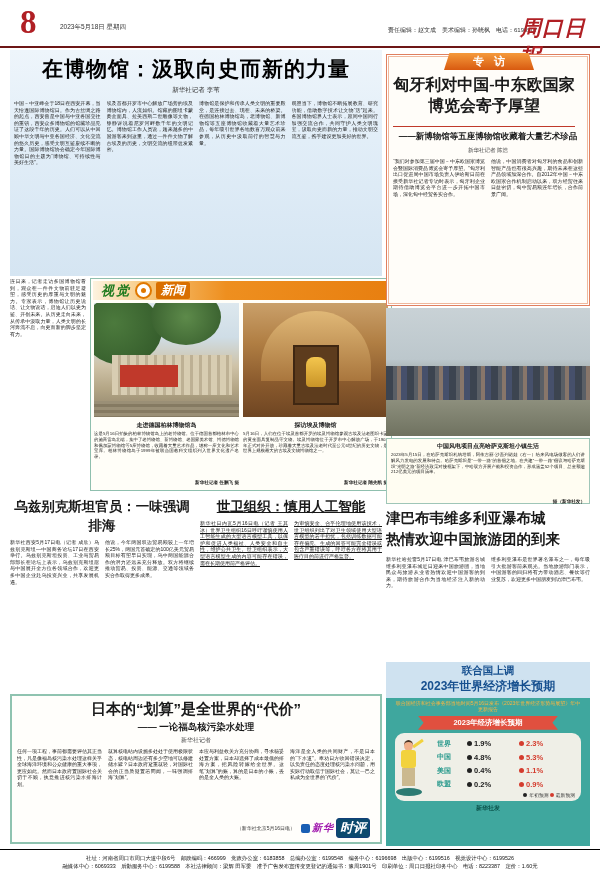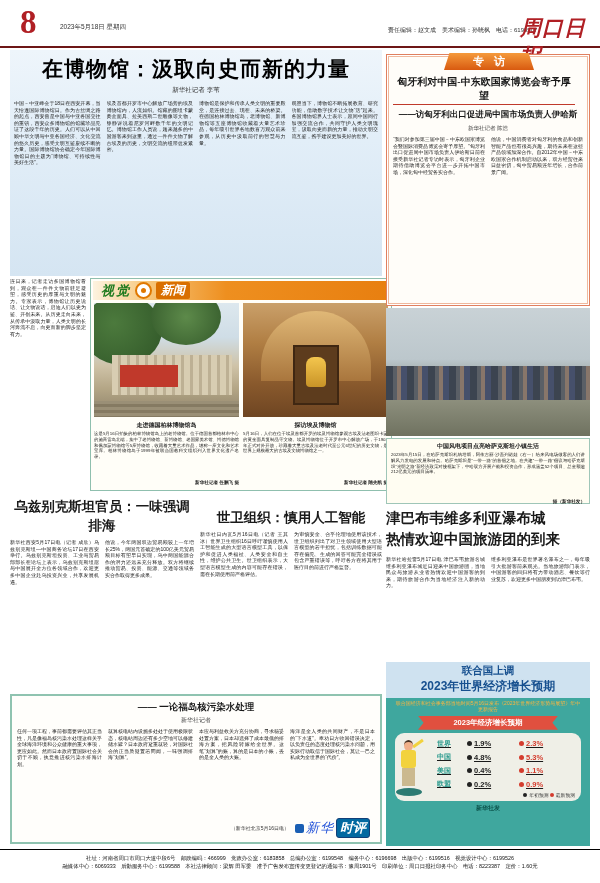--- a/index.html
+++ b/index.html
@@ -59,22 +59,22 @@
   #vis-caps{display:flex;gap:4px;padding:2px 3px;}
   .capblock{width:146px;}
   .captitle{text-align:center;font-size:6px;font-weight:bold;margin:1px 0;}
   .credit{text-align:right;font-size:4.6px;font-weight:bold;margin-top:1px;}
   
   #itv{left:386px;top:54px;width:204px;height:252px;border:1px solid #e08060;box-shadow:inset 0 0 0 1px #fff,inset 0 0 0 2px #f0b89d;
        background:#fffdf9;box-sizing:border-box;}
   #itv-badge{position:absolute;left:57px;top:-2px;width:90px;height:17px;
        background:linear-gradient(180deg,#f59a3c,#d85a10);clip-path:polygon(6% 0,94% 0,100% 100%,0 100%);
        color:#fff;font-size:11px;font-weight:bold;letter-spacing:10px;text-align:center;line-height:17px;text-indent:10px;}
-  #itv-title{margin-top:20px;text-align:center;font-size:10px;font-weight:bold;font-family:"Liberation Serif",serif;
-       border-bottom:1.5px solid #c0392b;padding-bottom:1px;margin-left:6px;margin-right:14px;}
+  #itv-title{margin-top:20px;text-align:center;font-size:16px;font-weight:bold;font-family:"Liberation Serif",serif;
+       border-bottom:1.5px solid #c0392b;padding-bottom:9px;margin-left:6px;margin-right:14px;}
   #itv-sub{text-align:center;font-size:8.5px;font-weight:bold;margin-top:4px;}
   #itv-byline{text-align:center;font-size:5.5px;color:#444;margin-top:4px;}
   #itv-cols{display:flex;gap:6px;padding:4px 6px 0 6px;}
   #itv-cols .col{height:148px;}
   
   #photo-kz{left:386px;top:308px;width:204px;height:128px;overflow:hidden;
        background:linear-gradient(180deg,#c9d2d6 0%,#bcc7cc 40%,#9aa5a3 55%,#7d8578 75%,#6b7263 100%);}
   #photo-kz .crowd{position:absolute;left:0;top:58px;width:204px;height:34px;
        background:repeating-linear-gradient(90deg,#3c4450 0 7px,#5a5f66 7px 11px,#88766a 11px 15px,#46506b 15px 21px);}
   #photo-kz .ground{position:absolute;left:0;bottom:0;width:204px;height:36px;
@@ -87,21 +87,21 @@
   
   #un{left:386px;top:662px;width:204px;height:184px;background:#3fa79e;box-sizing:border-box;overflow:hidden;}
   #un-title{background:#cfe2f0;text-align:center;padding:2px 0 3px 0;color:#17508f;font-weight:bold;}
   #un-title .l1{font-size:10.5px;}
   #un-title .l2{font-size:12px;}
   #un-note{font-size:5px;line-height:6.4px;color:#ffb53e;text-align:center;padding:2px 8px;}
   #un-ribbon{width:140px;margin:1px auto;background:#e0503f;color:#fff;font-size:7.5px;font-weight:bold;
        text-align:center;padding:2px 0;clip-path:polygon(0 0,100% 0,96% 50%,100% 100%,0 100%,4% 50%);}
   #un-panel{position:relative;width:186px;margin:3px auto 0 auto;background:#efefe7;border-radius:9px;
        padding:4px 4px 2px 42px;box-sizing:border-box;}
-  .grow{display:flex;align-items:center;height:13.5px;text-decoration:underline;}
+  .grow{display:flex;align-items:center;height:13.5px;}
   .glabel{width:30px;color:#2e9c8f;font-weight:bold;font-size:7px;}
   .gold{width:52px;font-size:7.5px;font-weight:bold;color:#222;}
   .gnew{font-size:7.5px;font-weight:bold;color:#d43c2e;}
   .dot{display:inline-block;width:5px;height:5px;border-radius:50%;margin-right:2px;}
   .dot.dark{background:#222;}
   .dot.red{background:#d43c2e;}
   #un-legend{text-align:right;font-size:4.8px;color:#333;padding:1px 2px;}
   #un-legend .dot{width:4px;height:4px;}
   #person{position:absolute;left:6px;top:78px;width:34px;height:74px;}
   #person .head{position:absolute;left:12px;top:0;width:9px;height:9px;border-radius:50%;background:#f0b089;border-top:2px solid #4a3425;}
@@ -110,36 +110,36 @@
   #person .legs{position:absolute;left:10px;top:28px;width:13px;height:18px;background:#cbb98f;}
   #person .base{position:absolute;left:4px;top:48px;width:26px;height:8px;border-radius:50%;background:#2c7a72;}
   #un-oval{width:176px;height:32px;margin:4px auto 0 auto;border:2px solid #1d2b2a;border-radius:50%;
        display:flex;flex-direction:column;align-items:center;justify-content:center;}
   #un-oval .l1{font-size:7px;font-weight:bold;color:#f6a800;}
   #un-oval .l2{font-size:8.5px;font-weight:bold;color:#111;background:#f5d33f;padding:0 4px;border-radius:2px;}
   #un-credit{text-align:center;font-size:6px;font-weight:bold;color:#0d564e;margin-top:3px;}
   
   .mid-title{font-size:13.5px;font-weight:bold;text-align:center;line-height:19px;}
   #uzb{left:10px;top:497px;width:184px;}
-  #who{left:200px;top:508px;width:182px;}
+  #who{left:200px;top:497px;width:182px;text-decoration:underline;}
   .mid-cols{display:flex;gap:6px;margin-top:4px;}
   .mid-cols .col{height:132px;}
   
   #jp{left:10px;top:694px;width:372px;height:150px;border:2px solid #8fc3b0;box-sizing:border-box;background:#fffefb;padding:3px 5px;}
   #jp-title{text-align:center;font-size:15px;font-weight:bold;margin-top:1px;}
   #jp-sub{text-align:center;font-size:9.5px;font-weight:bold;margin-top:2px;}
   #jp-byline{text-align:center;font-size:6px;color:#444;margin-top:2px;}
   #jp-cols{display:flex;gap:6px;margin-top:3px;}
   #jp-cols .col{height:78px;}
   #jp-foot{position:absolute;right:10px;bottom:4px;display:flex;align-items:center;gap:6px;}
   #jp-date{font-size:5px;color:#333;}
   #xh-logo{display:flex;align-items:center;gap:2px;}
   #xh-logo .sq{width:9px;height:9px;background:#1a5fb4;border-radius:2px;}
-  #xh-logo .t1{font-size:13px;font-weight:normal;font-style:italic;color:#1d4ed8;letter-spacing:1px;}
-  #xh-logo .t2{font-size:13px;font-weight:bold;font-style:italic;color:#fff;background:#0369a1;
+  #xh-logo .t1{font-size:10px;font-weight:bold;font-style:italic;color:#a21caf;letter-spacing:1px;}
+  #xh-logo .t2{font-size:13px;font-weight:bold;font-style:italic;color:#fff;background:#0c4a6e;
        border-radius:3px;padding:0 3px;border:1px solid #123f78;}
   
   #pfoot{left:0;top:849px;width:600px;border-top:1.5px solid #000;padding-top:4px;}
   #pfoot div{text-align:center;font-size:5.4px;line-height:8px;color:#111;padding:0 10px;}
 </style>
 </head>
 <body>
 
 <div id="page">
 
@@ -194,21 +194,21 @@
         <div class="captitle">探访埃及博物馆</div>
         <div class="cap jus" style="height:48px;">5月16日，人们在位于埃及首都开罗的埃及博物馆参观古埃及法老图坦卡蒙的黄金面具复制品等文物。埃及博物馆位于开罗市中心解放广场，于1902年正式对外开放，珍藏着大量古埃及法老时代至公元6世纪的历史文物，是世界上规模最大的古埃及文物博物馆之一。</div>
         <div class="credit">新华社记者 隋先凯 摄</div>
       </div>
     </div>
   </div>
 
   <div id="itv" class="abs">
     <div id="itv-badge">专访</div>
     <div id="itv-title">匈牙利对中国-中东欧国家博览会寄予厚望</div>
-    <div id="itv-sub">——访匈牙利出口促进局中国市场负责人伊哈斯</div>
+    <div id="itv-sub">——新博物馆等五座博物馆收藏着大量艺术珍品</div>
     <div id="itv-byline">新华社记者 陈浩</div>
     <div id="itv-cols">
       <div class="col tiny jus">“我们对参加第三届中国－中东欧国家博览会暨国际消费品博览会寄予厚望。”匈牙利出口促进局中国市场负责人伊哈斯日前在接受新华社记者专访时表示，匈牙利企业期待借助博览会平台进一步开拓中国市场，深化匈中经贸务实合作。</div>
       <div class="col tiny jus">他说，中国消费者对匈牙利的食品和创新智能产品也有很高兴趣，期待未来在这些产品领域加深合作。自2012年中国－中东欧国家合作机制启动以来，双方经贸往来日益密切，匈中贸易额连年增长，合作前景广阔。</div>
     </div>
   </div>
 
   <div id="photo-kz" class="abs">
     <div class="crowd"></div>
       <div class="ground"></div>
@@ -286,20 +286,21 @@
     <div class="mid-title">
       <div>世卫组织：慎用人工智能</div>
     </div>
     <div class="mid-cols">
       <div class="col tiny jus">新华社日内瓦5月16日电（记者 王其冰）世界卫生组织16日呼吁谨慎使用人工智能生成的大型语言模型工具，以保护和促进人类福祉、人类安全和自主性，维护公共卫生。世卫组织表示，大型语言模型生成的内容可能存在错误，需在长期使用前严格评估。</div>
       <div class="col tiny jus">为审慎安全、合乎伦理地使用该技术，世卫组织列出了对卫生领域使用大型语言模型的若干担忧，包括训练数据可能存在偏见、生成的回答可能完全错误或包含严重错误等，呼吁各方在将其用于医疗目的前进行严格监督。</div>
     </div>
   </div>
 
   <div id="jp" class="abs">
+    <div id="jp-title">日本的“划算”是全世界的“代价”</div>
     <div id="jp-sub">—— 一论福岛核污染水处理</div>
     <div id="jp-byline">新华社记者</div>
     <div id="jp-cols">
       <div class="col tiny jus">任何一项工程，事前都需要评估其正当性，凡是像福岛核污染水处理这样关乎全球海洋环境和公众健康的重大事项，更应如此。然而日本政府置国际社会关切于不顾，执意推进核污染水排海计划。</div>
       <div class="col tiny jus">就算核电站内设施多处处于使用极限状态，核电站周边还有多少空地可以修建储水罐？日本政府避重就轻，对国际社会的正当质疑置若罔闻，一味强调排海“划算”。</div>
       <div class="col tiny jus">本应与利益攸关方充分协商，寻求稳妥处置方案，日本却选择了成本最低的排海方案，把风险转嫁给全世界。这笔“划算”的账，算的是日本的小账，丢的是全人类的大账。</div>
       <div class="col tiny jus">海洋是全人类的共同财产，不是日本的“下水道”。奉劝日方收回错误决定，以负责任的态度处理核污染水问题，用实际行动取信于国际社会，莫让一己之私成为全世界的“代价”。</div>
     </div>
     <div id="jp-foot">
       <span id="jp-date">（新华社北京5月16日电）</span>

